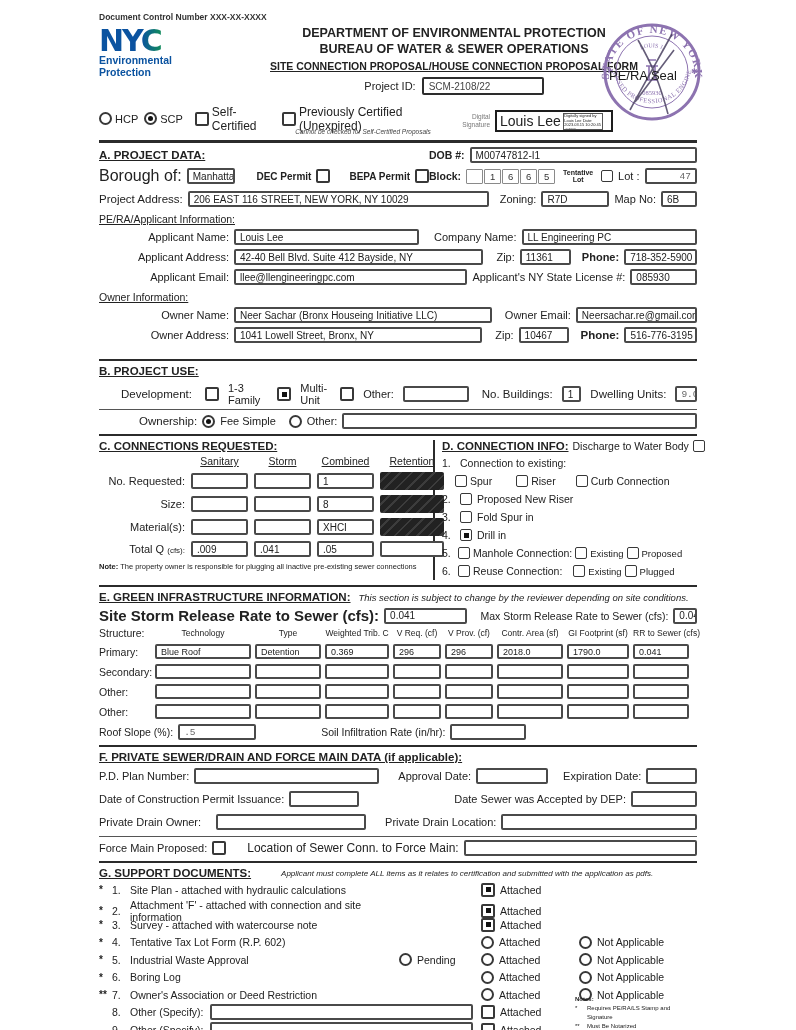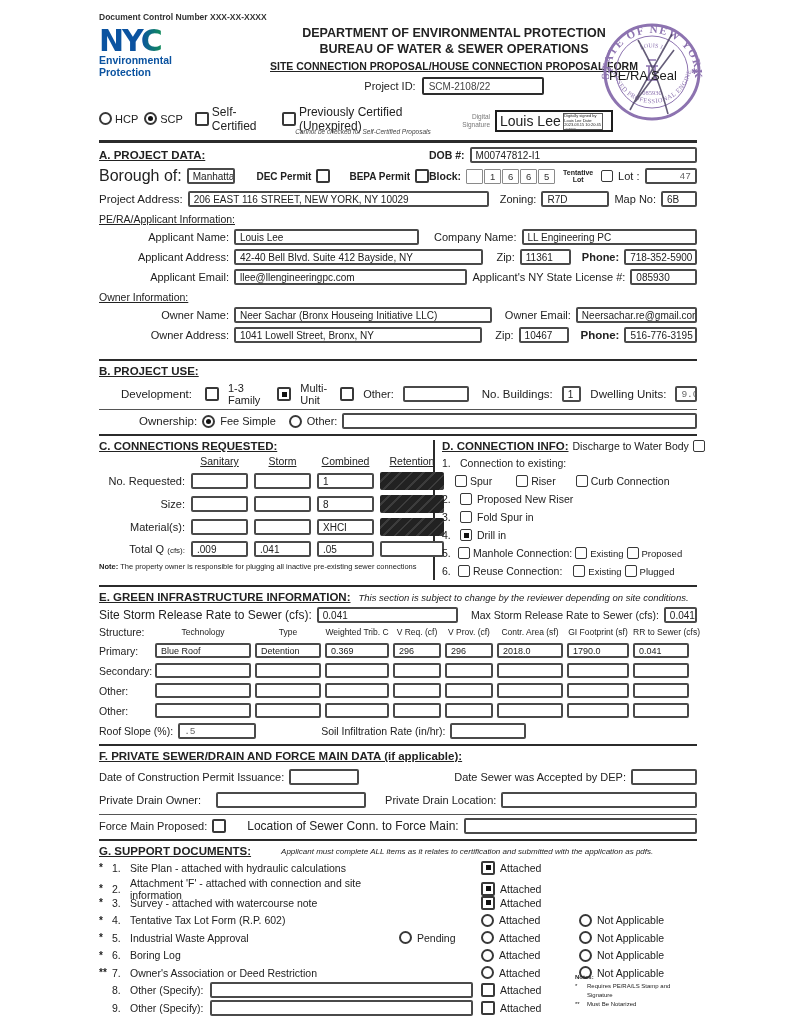--- a/index.html
+++ b/index.html
@@ -387,21 +387,21 @@
       </div>
     </div>
   </div>
 
   <div class="dv"></div>
   <div class="fr" style="gap:8px;">
     <span class="st">E. GREEN INFRASTRUCTURE INFORMATION:</span>
     <span class="it" style="font-size:9.5px;">This section is subject to change by the reviewer depending on site conditions.</span>
   </div>
   <div class="fr" style="margin-top:4px;">
-    <span class="lbl" style="font-size:12px;">Site Storm Release Rate to Sewer (cfs):</span>
+    <span class="lbl" style="font-size:15px;font-weight:bold;">Site Storm Release Rate to Sewer (cfs):</span>
     <span class="box" style="width:165px;">0.041</span>
     <span class="lbl" style="font-size:10.5px; margin-left:8px;">Max Storm Release Rate to Sewer (cfs):</span>
     <span class="box fill">0.041</span>
   </div>
   <div class="e-grid">
     <span class="e-rowlbl">Structure:</span>
     <span class="e-head">Technology</span>
     <span class="e-head">Type</span>
     <span class="e-head">Weighted Trib. C</span>
     <span class="e-head">V Req. (cf)</span>
@@ -452,20 +452,28 @@
   </div>
   <div class="fr" style="margin-top:5px;">
     <span class="lbl" style="font-size:10.5px;">Roof Slope (%):</span>
     <span class="box gray" style="width:78px;">.5</span>
     <span class="lbl" style="font-size:10.5px; margin-left:60px;">Soil Infiltration Rate (in/hr):</span>
     <span class="box" style="width:76px;"></span>
   </div>
 
   <div class="dv"></div>
   <div class="st">F. PRIVATE SEWER/DRAIN AND FORCE MAIN DATA (if applicable):</div>
+  <div class="fr" style="margin-top:5px;">
+    <span class="lbl">P.D. Plan Number:</span>
+    <span class="box" style="width:185px;"></span>
+    <span class="lbl" style="margin-left:14px;">Approval Date:</span>
+    <span class="box" style="width:72px;"></span>
+    <span class="lbl" style="margin-left:10px;">Expiration Date:</span>
+    <span class="box fill"></span>
+  </div>
   <div class="fr" style="margin-top:7px;">
     <span class="lbl">Date of Construction Permit Issuance:</span>
     <span class="box" style="width:70px;"></span>
     <span class="lbl" style="margin-left:auto;">Date Sewer was Accepted by DEP:</span>
     <span class="box" style="width:66px;"></span>
   </div>
   <div class="fr" style="margin-top:7px;">
     <span class="lbl">Private Drain Owner:</span>
     <span class="box" style="width:150px; margin-left:10px;"></span>
     <span class="lbl" style="margin-left:14px;">Private Drain Location:</span>

